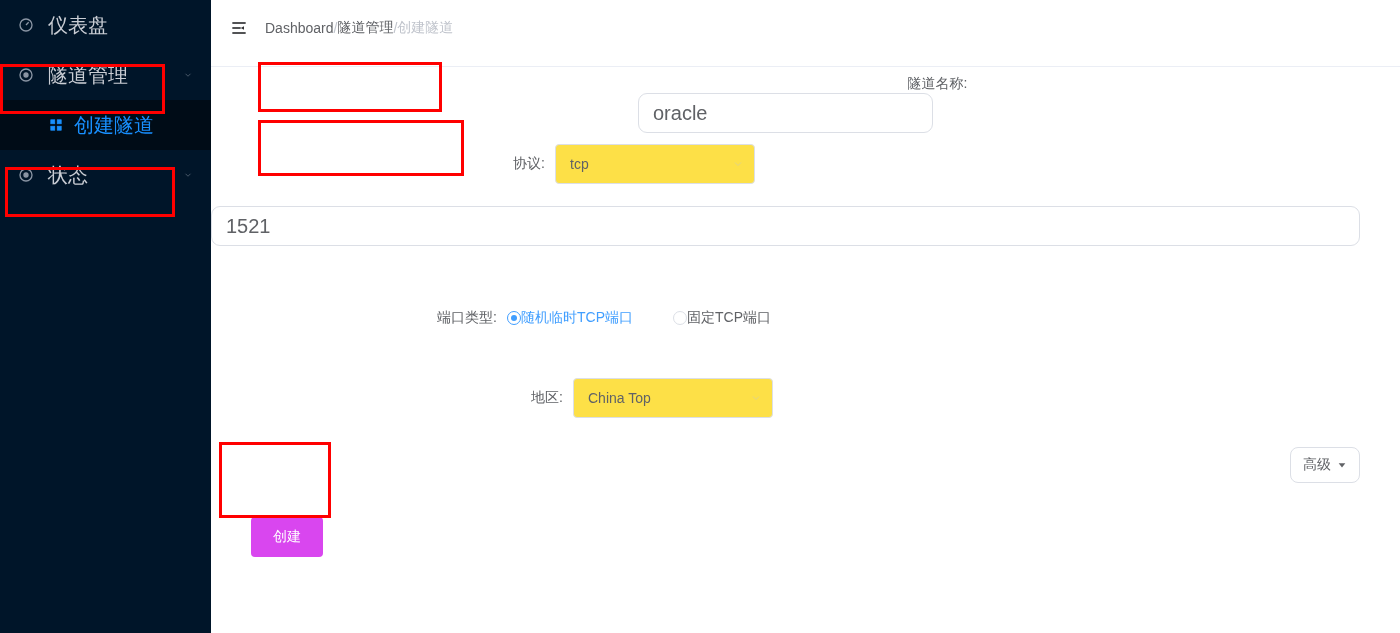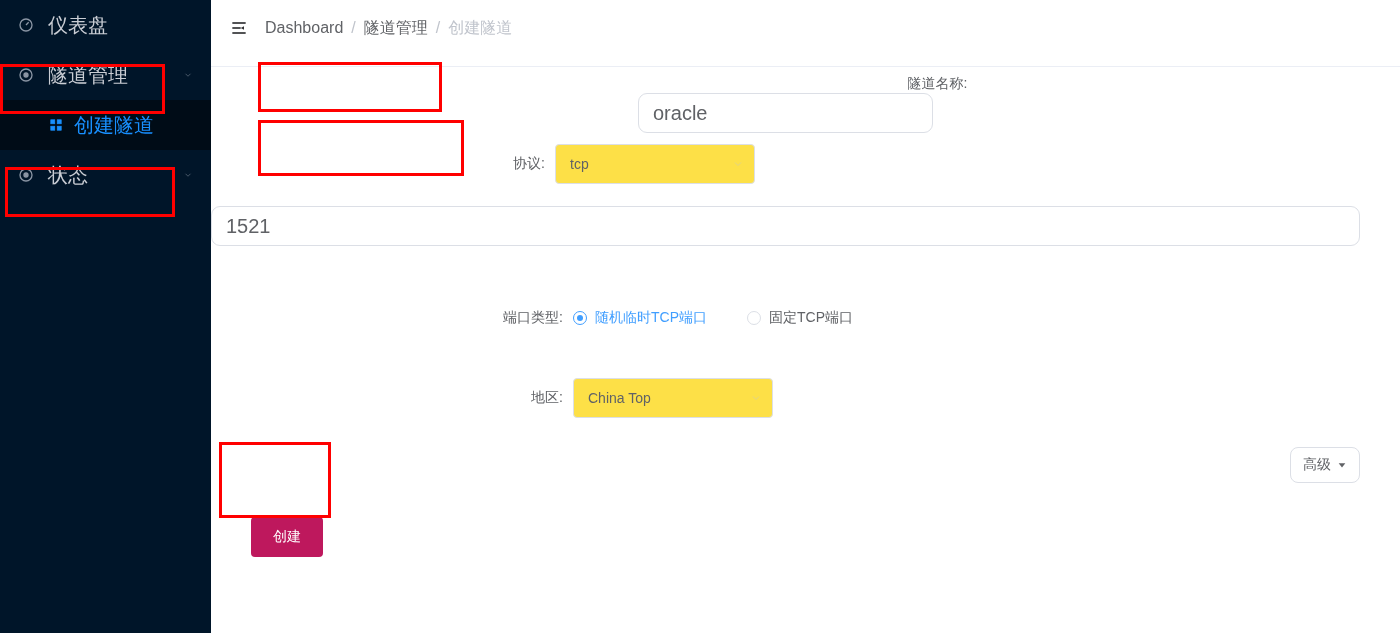--- a/index.html
+++ b/index.html
@@ -19,47 +19,47 @@
     .submenu .sidebar-item.active .sidebar-item-icon svg { stroke: #1890ff; fill: #1890ff; }
     .submenu .sidebar-item .sidebar-item-icon { margin-right: 10px; }
 
     
     .hl { position: absolute; border: 3px solid #ff0000; pointer-events: none; }
 
     
     .main { flex: 1; display: flex; flex-direction: column; background: #fff; position: relative; }
     .topbar { height: 56px; display: flex; align-items: center; padding: 0 14px; border-bottom: 0; }
     .menu-toggle { width: 28px; height: 28px; display: inline-flex; align-items: center; justify-content: center; cursor: pointer; margin-right: 12px; }
-    .breadcrumb { display: flex; align-items: center; gap: 8px; font-size: 16px; }
+    .breadcrumb { display: flex; align-items: center; font-size: 14px; }
     .breadcrumb .crumb { color: #606266; }
     .breadcrumb .sep { color: #c0c4cc; }
     .breadcrumb .crumb.current { color: #c0c4cc; }
 
     
     .form-wrap { padding: 10px 0 0 0; position: relative; }
     .form-row { display: flex; align-items: center; min-height: 62px; }
     .form-label { width: 344px; text-align: right; padding-right: 10px; color: #606266; font-size: 14px; }
     .form-ctl { flex: 1; padding-right: 40px; }
     .input { width: 100%; height: 40px; border: 1px solid #dcdfe6; border-radius: 9px; padding: 0 14px; font-size: 20px; color: #606266; outline: none; }
     .select { width: 200px; height: 40px; border: 1px solid #dcdfe6; border-radius: 4px; padding: 0 30px 0 14px; font-size: 14px; color: #606266; outline: none; display: flex; align-items: center; position: relative; background: #fde047; cursor: pointer; }
     .select .caret { position: absolute; right: 10px; top: 50%; transform: translateY(-50%); opacity: .5; }
 
     .radio-group { display: flex; align-items: center; gap: 40px; }
-    .radio { display: inline-flex; align-items: center; gap: 8px; cursor: pointer; }
+    .radio { display: inline-flex; align-items: center; gap: 0; cursor: pointer; }
     .radio-dot { width: 14px; height: 14px; border-radius: 50%; border: 1px solid #dcdfe6; position: relative; }
     .radio.selected .radio-dot { border-color: #409eff; }
     .radio.selected .radio-dot::after { content: ""; position: absolute; inset: 3px; background: #409eff; border-radius: 50%; }
     .radio.selected .radio-label { color: #409eff; }
     .radio-label { font-size: 14px; color: #606266; }
 
     .advanced-row { display: flex; justify-content: flex-end; padding: 18px 40px 0 0; }
     .adv-btn { border: 1px solid #dcdfe6; border-radius: 8px; background: #fff; height: 36px; padding: 0 12px; display: inline-flex; align-items: center; gap: 6px; cursor: pointer; color: #606266; font-size: 14px; }
 
     .submit-row { padding: 34px 0 0 40px; }
-    .btn-create { background: #be185d; color: #fff; border: none; border-radius: 4px; height: 40px; width: 72px; font-size: 14px; cursor: pointer; }
+    .btn-create { background: #d946ef; color: #fff; border: none; border-radius: 4px; height: 40px; width: 72px; font-size: 14px; cursor: pointer; }
 
     svg { display: block; }
   </style>
 </head>
 <body>
 
 <div class="app">
 
   <div class="sidebar" style="position:relative;">
 
@@ -164,21 +164,21 @@
         </div>
       </div>
 
       <div class="form-row">
         <div class="form-ctl">
           <input class="input" value="1521" style="">
         </div>
       </div>
 
       <div class="form-row" style="margin-top:30px;">
-        <div class="form-label" style="width:362px;">端口类型:</div>
+        <div class="form-label" style="width:296px;">端口类型:</div>
         <div class="form-ctl">
           <div class="radio-group">
             <label class="radio selected">
               <span class="radio-dot"></span>
               <span class="radio-label">随机临时TCP端口</span>
             </label>
             <label class="radio">
               <span class="radio-dot"></span>
               <span class="radio-label">固定TCP端口</span>
             </label>

